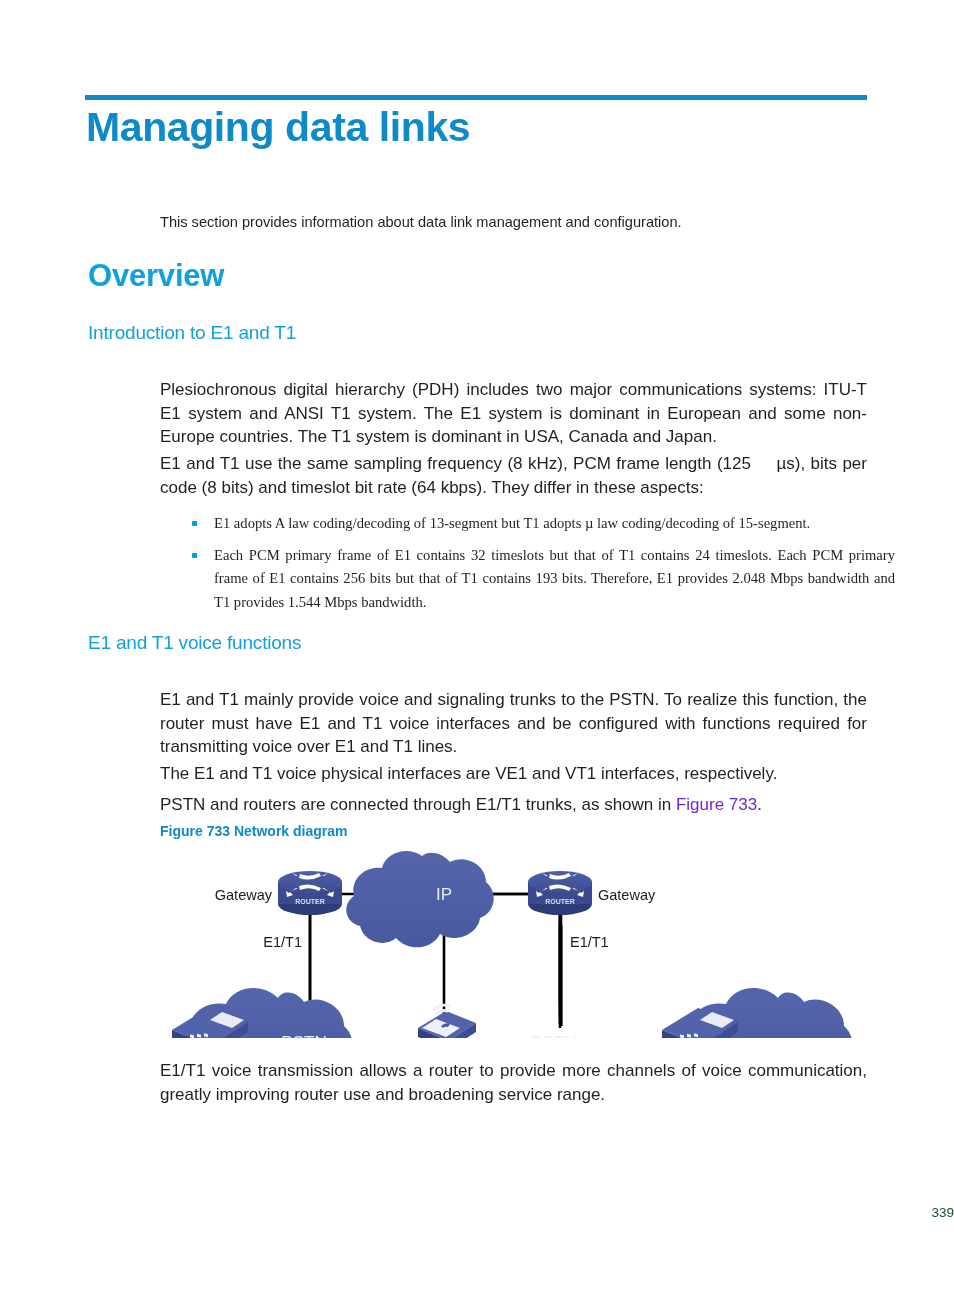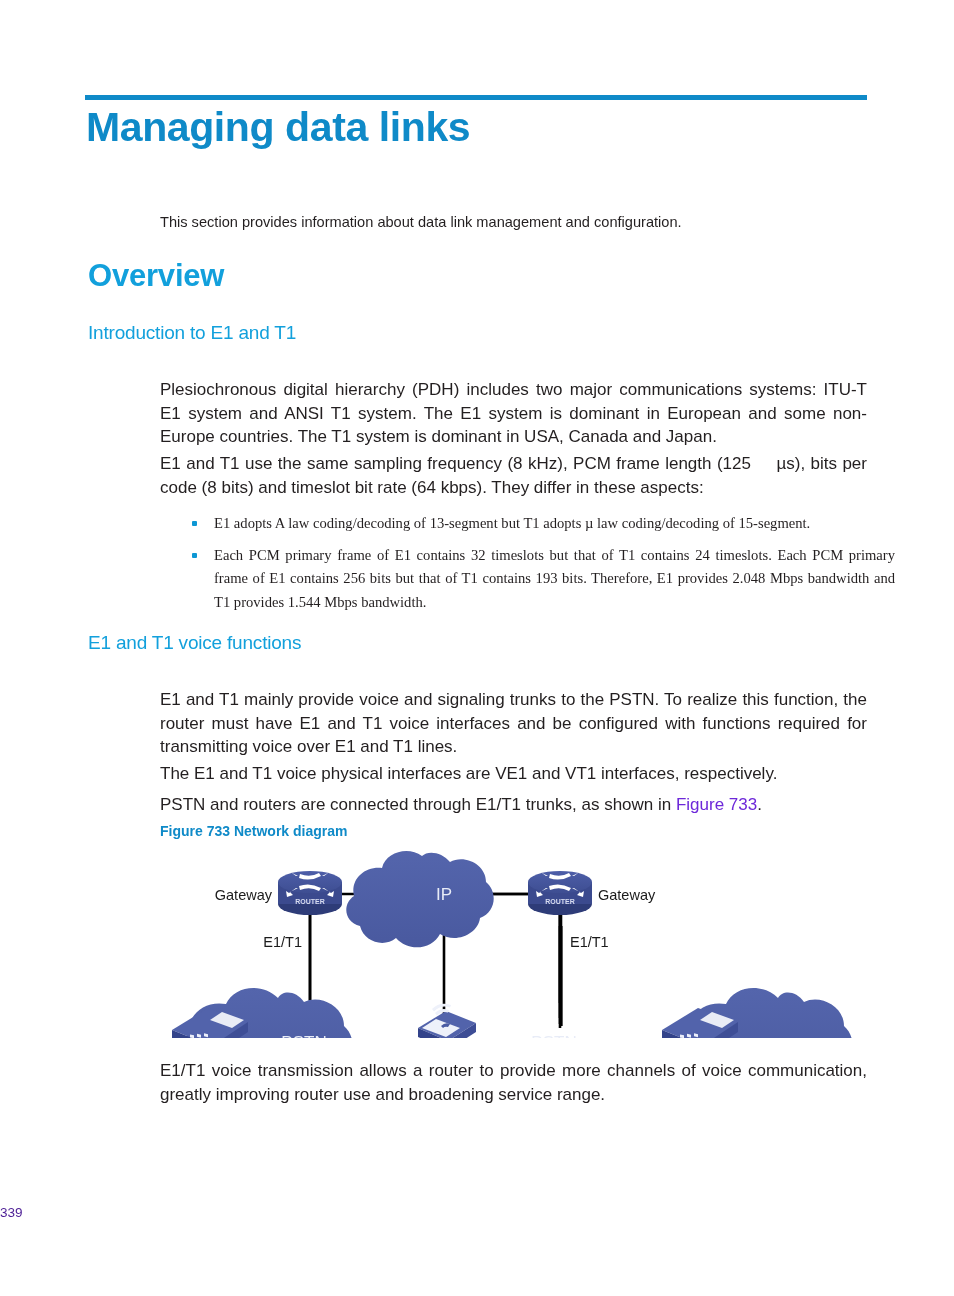--- a/index.html
+++ b/index.html
@@ -78,21 +78,21 @@
 
   
   .diagram {
     position:absolute; left:160px; top:848px;
     width:707px; height:190px;
   }
   .diagram svg { display:block; }
 
   .page-number {
     position:absolute; left:0; top:1205px; width:954px;
-    text-align:left; font-size:13.5px; color:#4c1d95;
+    text-align:right; font-size:13.5px; color:#14532d;
   }
 </style>
 </head>
 <body>
 
 <div class="page">
 
   <div class="top-rule"></div>
 
   <h1 class="doc-title">Managing data links</h1>

